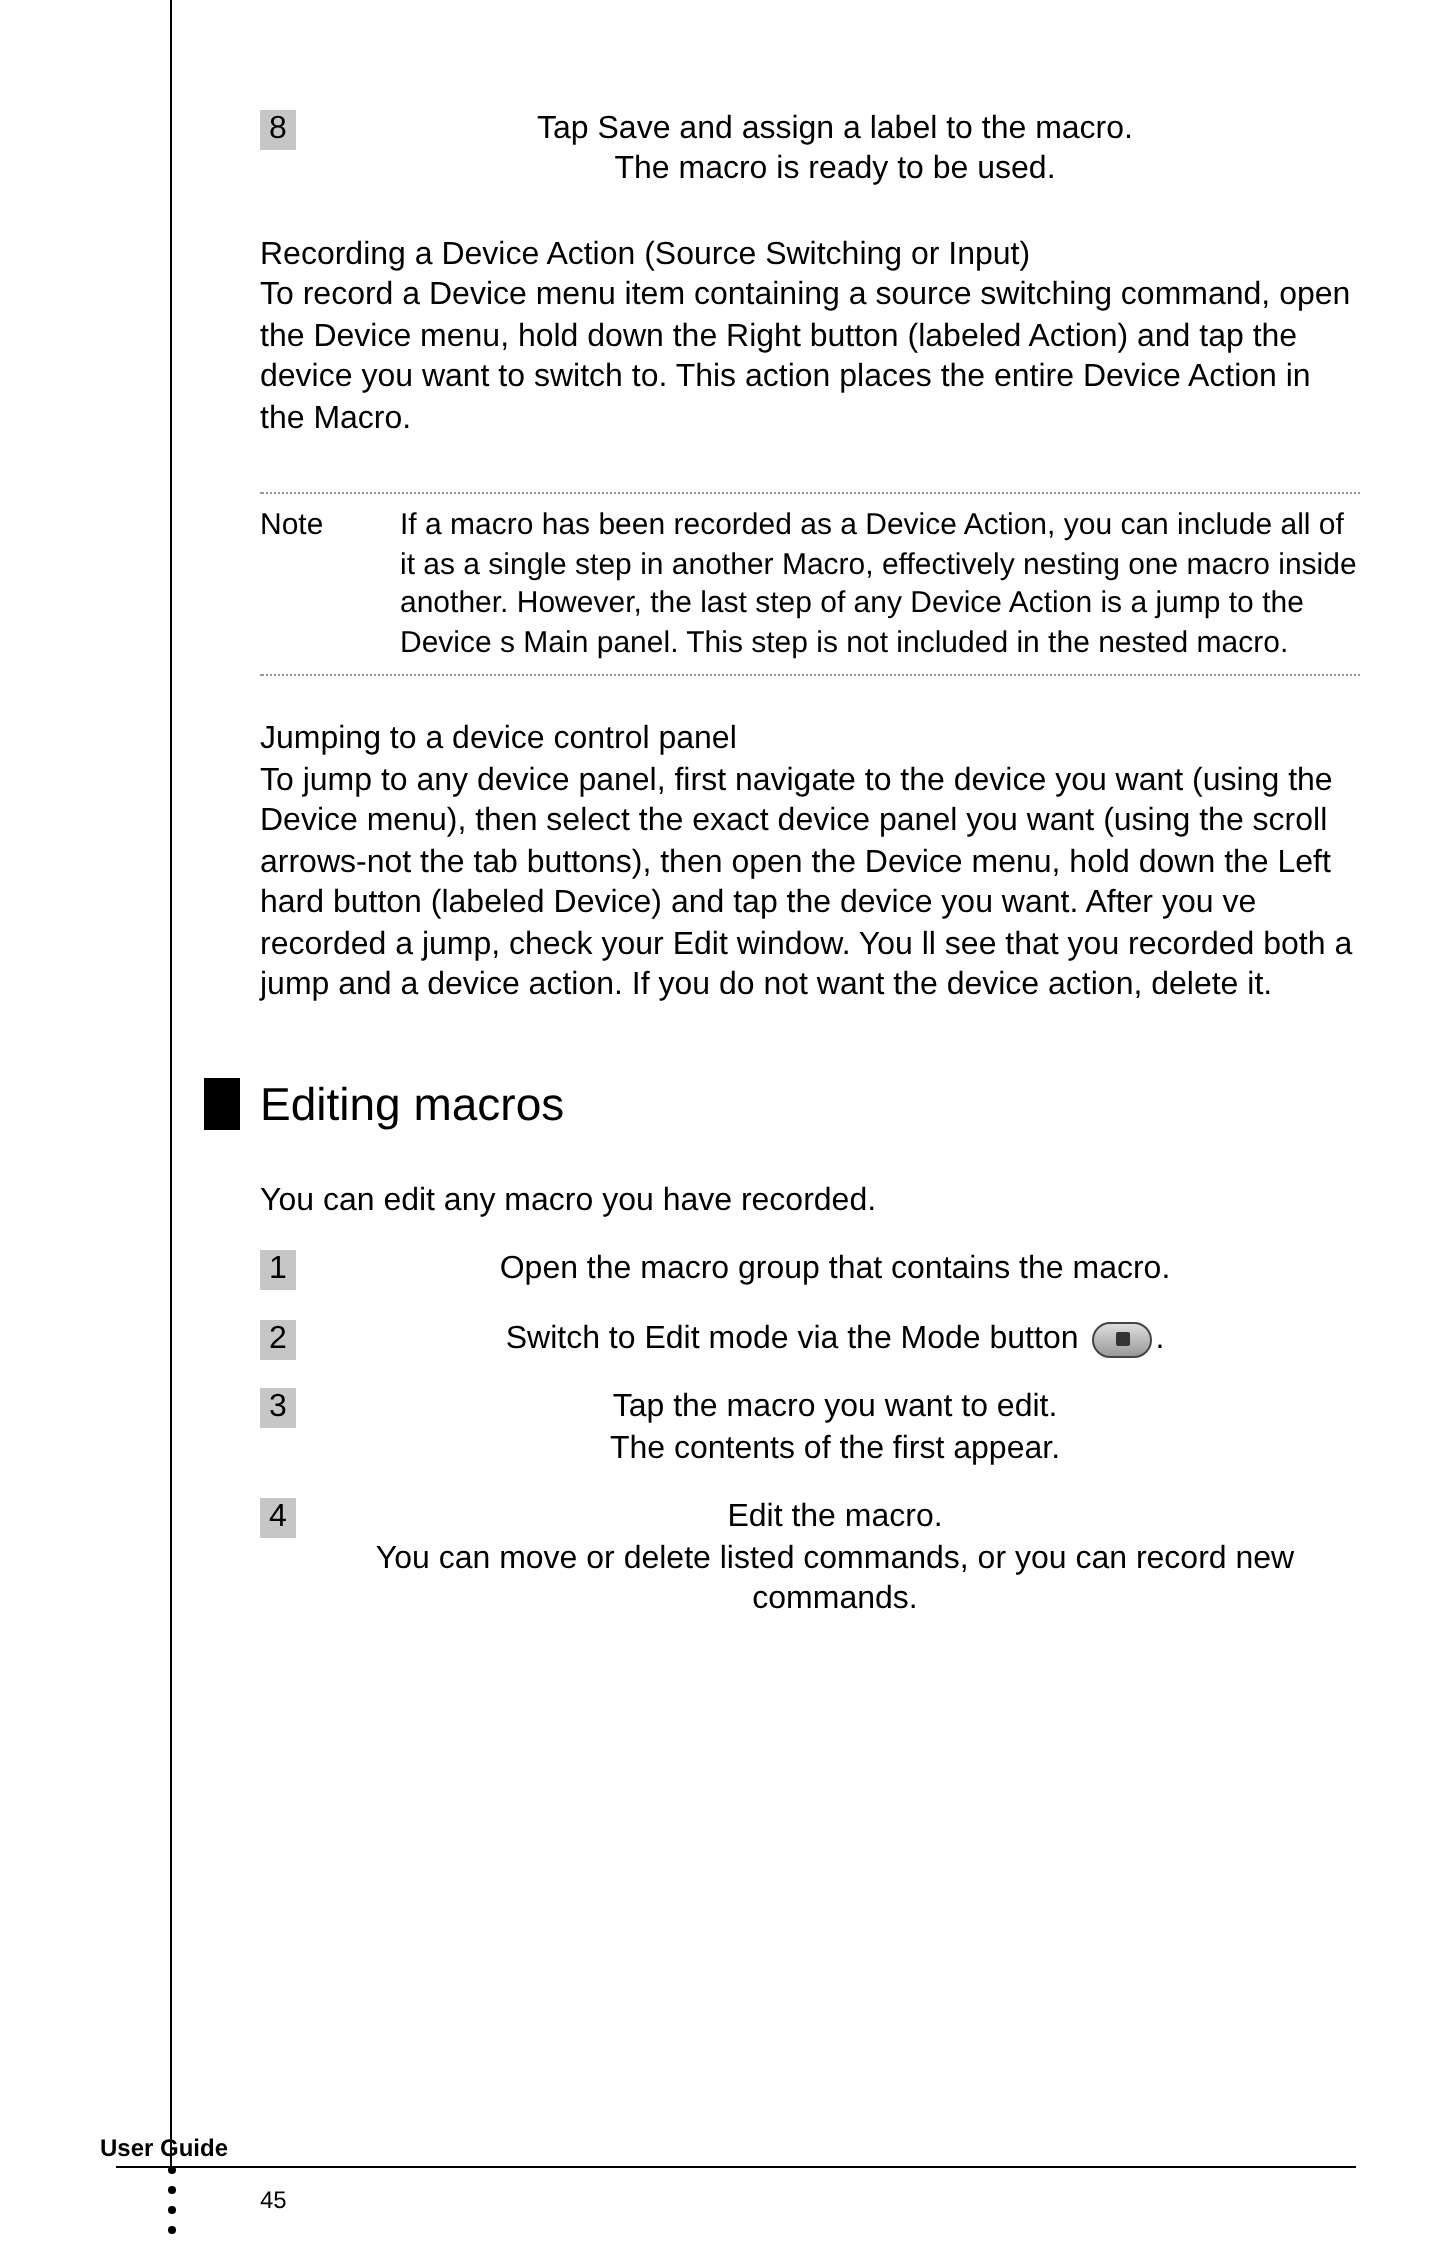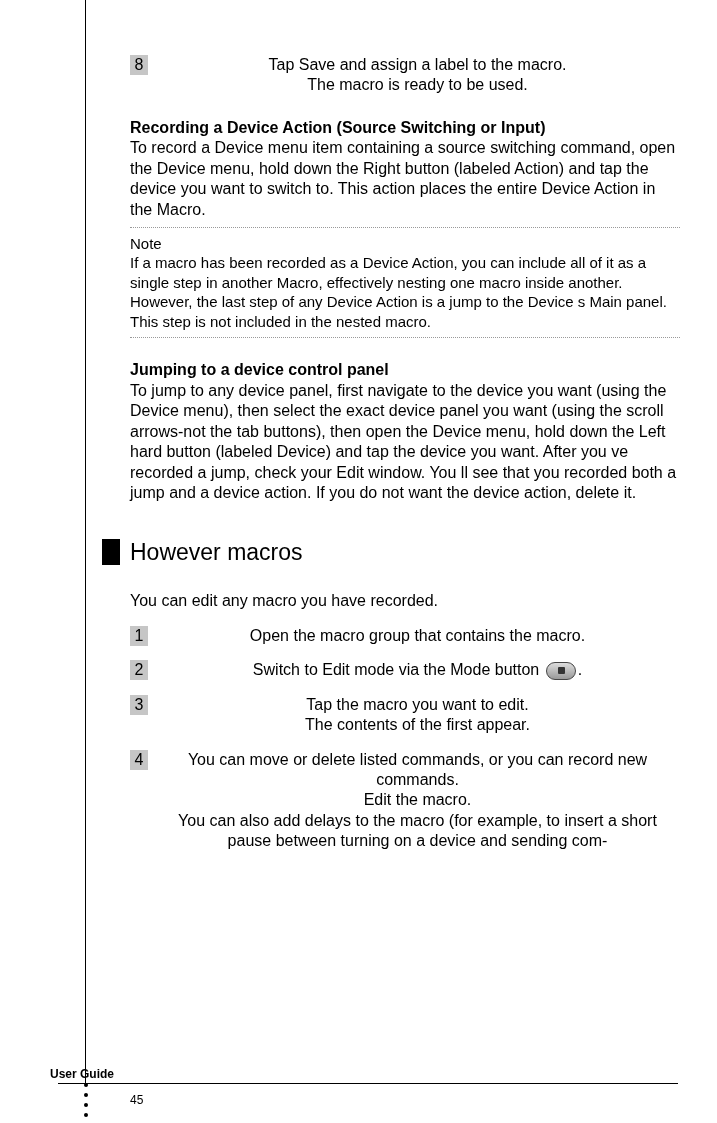--- a/index.html
+++ b/index.html
@@ -54,30 +54,29 @@
       flex-shrink: 0;
     }
     .step-body {
       flex: 1;
       text-align: center;
     }
     .para {
       margin-top: 22px;
     }
     .bold {
-      font-weight: bold;
+      font-weight: normal;
     }
     .note-block {
       border-top: 1px dotted #999;
       border-bottom: 1px dotted #999;
       padding: 6px 0;
-      margin-top: 7px;
+      margin-top: 26px;
       display: flex;
       font-size: 15px;
-      flex-direction: column;
     }
     .note-label {
       width: 70px;
       flex-shrink: 0;
     }
     .note-body {
       flex: 1;
       line-height: 1.3;
     }
     .section-heading-row {
@@ -186,21 +185,21 @@
       <div class="note-body">If a macro has been recorded as a Device Action, you can include all of it as a single step in another Macro, effectively nesting one macro inside another. However, the last step of any Device Action is a jump to the Device s Main panel. This step is not included in the nested macro.</div>
     </div>
 
     <div class="para">
       <div class="bold">Jumping to a device control panel</div>
       <div>To jump to any device panel, first navigate to the device you want (using the Device menu), then select the exact device panel you want (using the scroll arrows-not the tab buttons), then open the Device menu, hold down the Left hard button (labeled Device) and tap the device you want. After you ve recorded a jump, check your Edit window. You ll see that you recorded both a jump and a device action. If you do not want the device action, delete it.</div>
     </div>
 
     <div class="section-heading-row">
       <div class="black-sq"></div>
-      <div class="section-heading">However macros</div>
+      <div class="section-heading">Editing macros</div>
     </div>
 
     <div class="intro">You can edit any macro you have recorded.</div>
 
     <div class="steps-group">
 
       <div class="step-row">
         <span class="step-num">1</span>
         <div class="step-body">Open the macro group that contains the macro.</div>
       </div>
@@ -216,23 +215,22 @@
         <span class="step-num">3</span>
         <div class="step-body">
           <div>Tap the macro you want to edit.</div>
           <div>The contents of the first appear.</div>
         </div>
       </div>
 
       <div class="step-row">
         <span class="step-num">4</span>
         <div class="step-body">
+          <div>Edit the macro.</div>
           <div>You can move or delete listed commands, or you can record new commands.</div>
-          <div>Edit the macro.</div>
-          <div>You can also add delays to the macro (for example, to insert a short pause between turning on a device and sending com-</div>
         </div>
       </div>
 
     </div>
 
   </div>
 
   <div class="user-guide-label">User Guide</div>
   <div class="hline"></div>
   <div class="dots">

